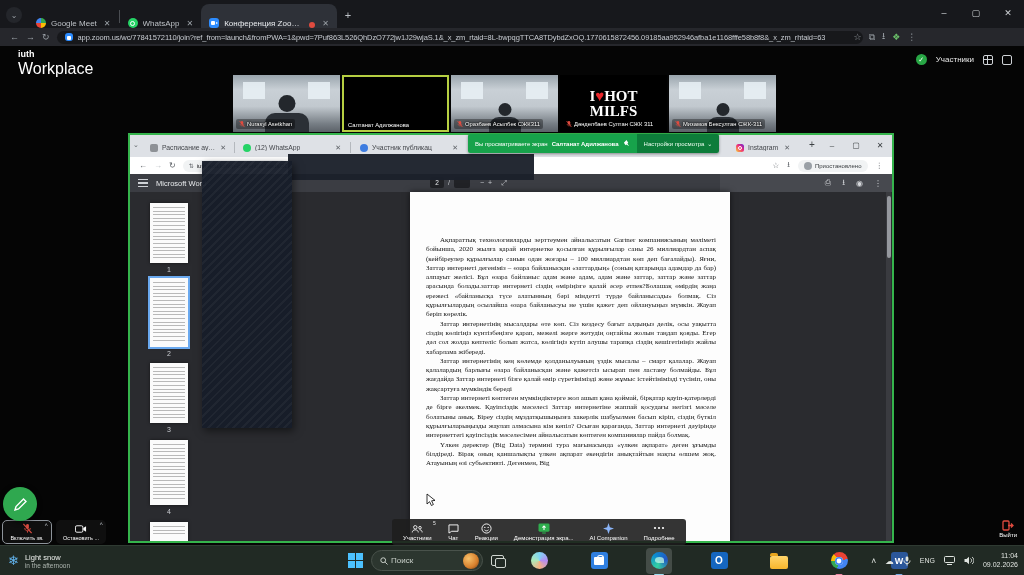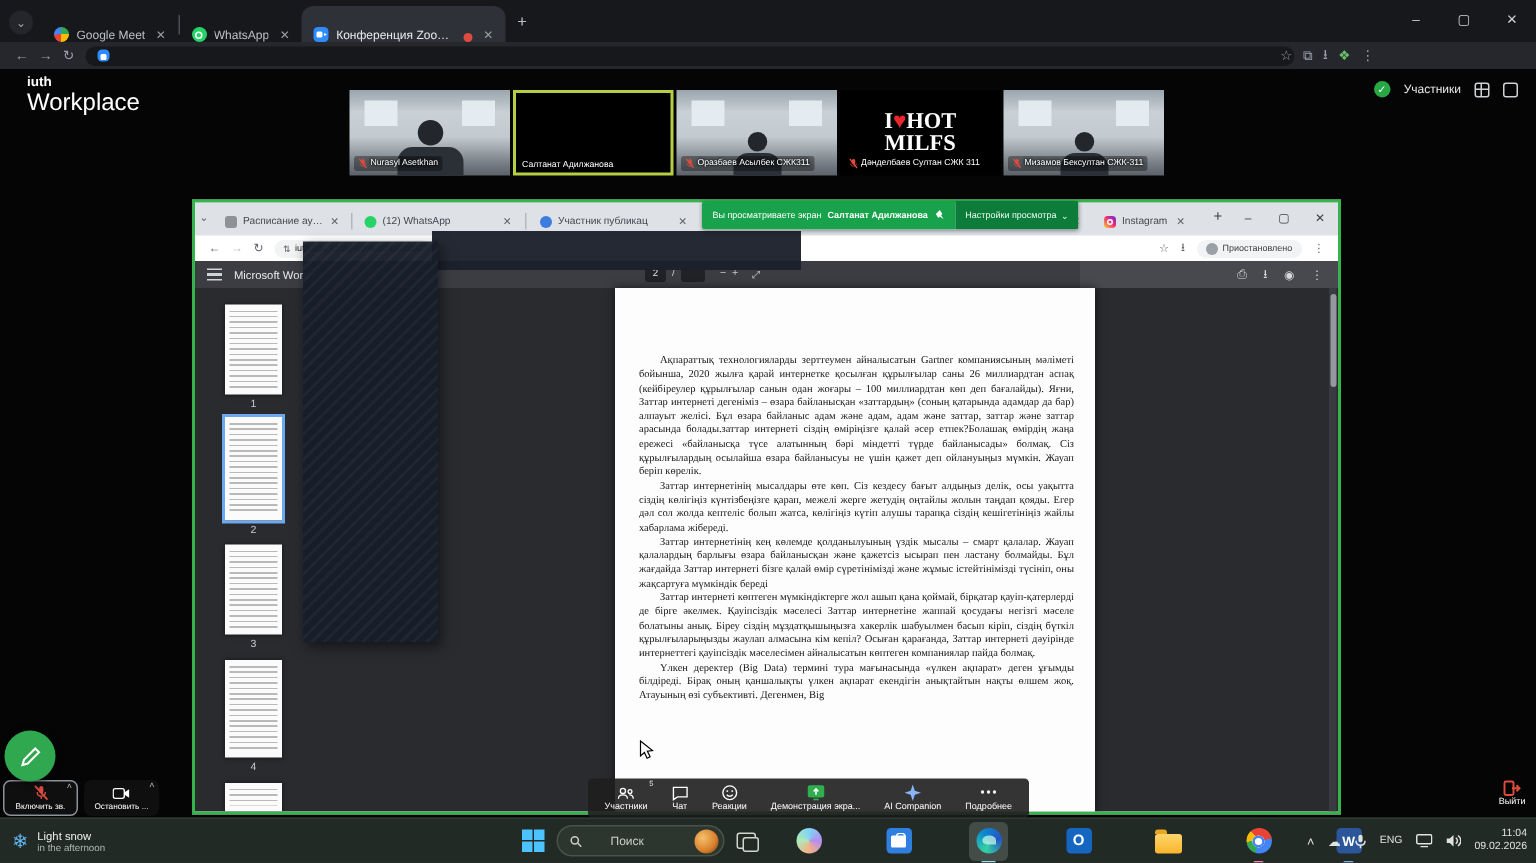--- a/index.html
+++ b/index.html
@@ -45,21 +45,21 @@
   .wp1{font-size:9px;font-weight:bold;}
   .wp2{font-size:16px;}
   .zhead-right{position:absolute;right:12px;top:54px;display:flex;align-items:center;gap:9px;color:#e8e8e8;font-size:8px;}
   .shield{width:11px;height:11px;border-radius:50%;background:#28a745;color:#fff;font-size:7px;
           display:flex;align-items:center;justify-content:center;}
   .ghost-ic{width:10px;height:10px;border:1.2px solid #cfd2d6;border-radius:2px;}
   .ghost-ic.grid{background:linear-gradient(#cfd2d6,#cfd2d6) 50% 0/1.2px 100% no-repeat,
                  linear-gradient(#cfd2d6,#cfd2d6) 0 50%/100% 1.2px no-repeat;}
 
   
-  .tiles{position:absolute;left:233px;top:60px;display:flex;gap:2px;}
+  .tiles{position:absolute;left:233px;top:75px;display:flex;gap:2px;}
   .tile{position:relative;width:107px;height:57px;background:#000;overflow:hidden;flex:0 0 auto;}
   .tile.room{background:linear-gradient(180deg,#9aa5ad 0%,#c9d0d6 26%,#c2c9cf 55%,#767d84 86%,#5c6269 100%);}
   .tile .winA,.tile .winB{position:absolute;top:7px;width:22px;height:17px;background:#e9f1f6;opacity:.85;}
   .tile .winA{left:10px;} .tile .winB{right:10px;}
   .tile .head{position:absolute;left:50%;transform:translateX(-50%);bottom:16px;width:13px;height:13px;border-radius:50%;background:#23272c;}
   .tile .torso{position:absolute;left:50%;transform:translateX(-50%);bottom:-5px;width:32px;height:20px;border-radius:10px 10px 0 0;background:#2b3036;}
   .tile.big .head{width:17px;height:17px;bottom:20px;}
   .tile.big .torso{width:44px;height:24px;}
   .tile.active-speaker{outline:2px solid #b6cf42;outline-offset:-2px;background:#000;}
   .nameplate{position:absolute;left:3px;bottom:3px;display:flex;align-items:center;gap:2px;
@@ -161,21 +161,21 @@
   .taskbar{position:absolute;left:0;right:0;bottom:0;height:30px;background:#212a24;border-top:1px solid #2f3a32;
            z-index:50;display:flex;align-items:center;}
   .weather{position:absolute;left:8px;display:flex;align-items:center;gap:6px;}
   .snow{color:#62b5f0;font-size:13px;}
   .wtxt .l1{font-size:7.5px;color:#eef1ee;}
   .wtxt .l2{font-size:6.5px;color:#aeb6b0;}
   .tb-center{position:absolute;left:348px;display:flex;align-items:center;gap:8px;}
   .winlogo{width:15px;height:15px;display:grid;grid-template-columns:7px 7px;grid-template-rows:7px 7px;gap:1px;}
   .winlogo i{background:#4cc2ff;}
   .search-pill{width:112px;height:21px;border-radius:11px;background:#2c362f;border:1px solid #49524b;display:flex;
-               align-items:center;gap:19px;padding:0 3px 0 8px;}
+               align-items:center;gap:3px;padding:0 3px 0 8px;}
   .search-pill .ph{font-size:8px;color:#c9cfc9;flex:1;}
   .tiger{width:16px;height:16px;border-radius:50%;background:radial-gradient(circle at 35% 35%,#f6c06a,#d77f2c 60%,#5d3414);}
   .taskview{width:13px;height:11px;border:1.2px solid #cfd5cf;border-radius:2px;position:relative;}
   .taskview::after{content:"";position:absolute;right:-3px;bottom:-3px;width:9px;height:8px;background:#212a24;
                    border:1.2px solid #cfd5cf;border-radius:2px;}
   .apps{display:flex;gap:34px;margin-left:14px;}
   .app{width:26px;height:26px;display:flex;align-items:center;justify-content:center;border-radius:4px;position:relative;flex:0 0 auto;}
   .app.active{background:rgba(255,255,255,.16);}
   .runbar{position:absolute;bottom:-2px;left:50%;transform:translateX(-50%);width:7px;height:2px;border-radius:1px;}
   .ic-copilot{width:17px;height:17px;border-radius:50%;background:conic-gradient(#7fd4f5,#b58df2,#f4b183,#aee9b8,#7fd4f5);}
@@ -230,20 +230,21 @@
         <span>▢</span>
         <span>✕</span>
       </div>
     </div>
     <div class="urlbar">
       <span class="navg">←</span>
       <span class="navg">→</span>
       <span class="navg">↻</span>
       <div class="url-pill">
         <span class="fav zm"></span>
+        <span class="url-text">app.zoom.us/wc/77841572110/join?ref_from=launch&amp;fromPWA=1&amp;pwd=7Puf863L526QhDzO772jw1J29wjaS.1&amp;_x_zm_rtaid=8L-bwpqgTTCA8TDybdZxOQ.1770615872456.09185aa952946afba1e1168fffe58b8f8&amp;_x_zm_rhtaid=63</span>
       </div>
       <span class="starg">☆</span>
       <span class="rico">⧉</span>
       <span class="rico">⭳</span>
       <span class="rico ext">❖</span>
       <span class="rico">⋮</span>
     </div>
   </div>
 
   <div class="workplace">

